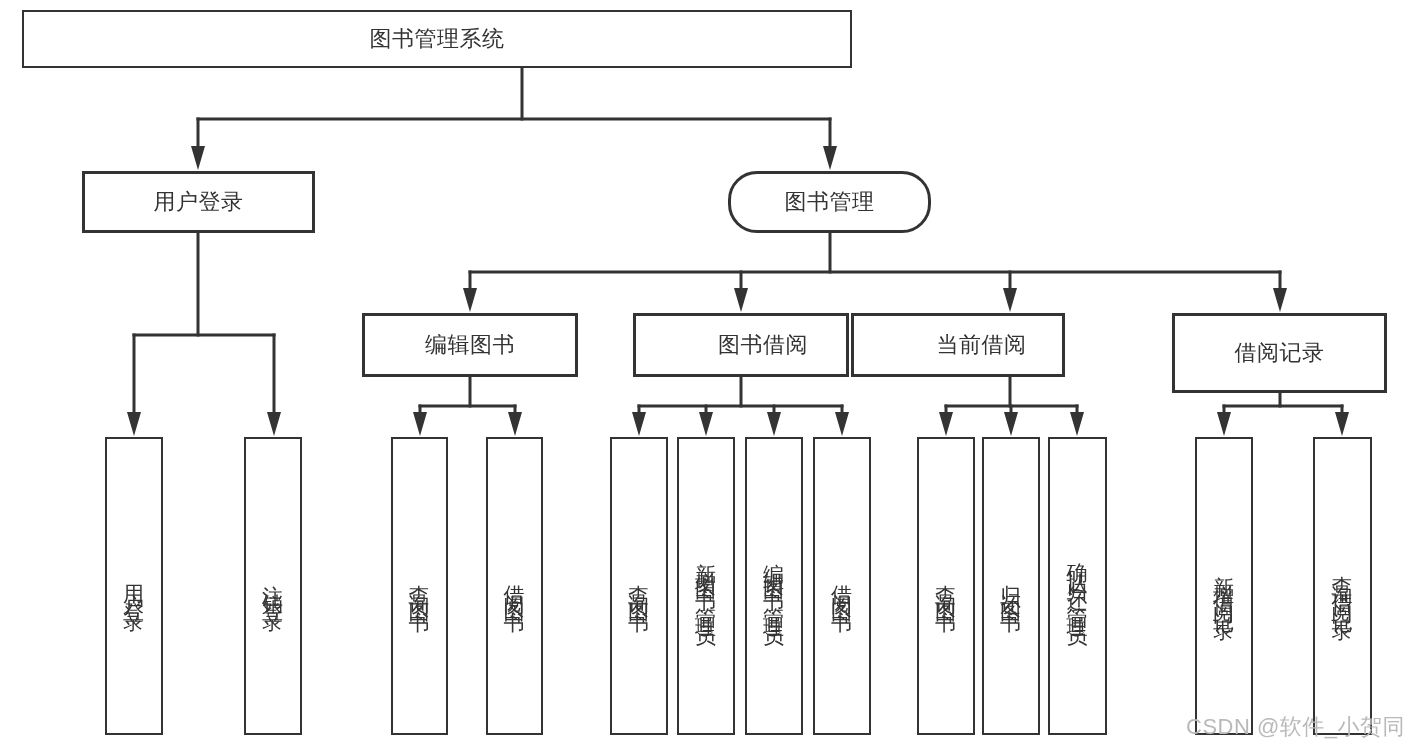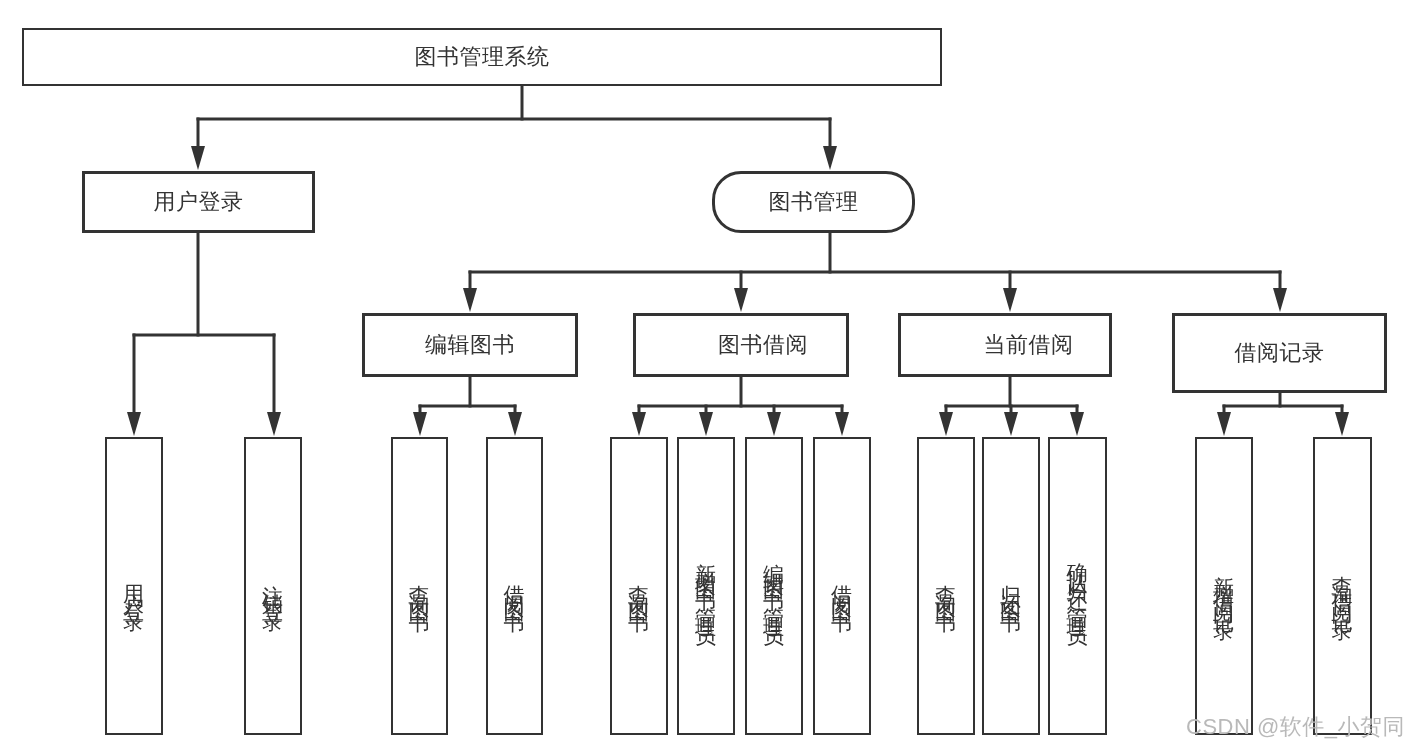--- a/index.html
+++ b/index.html
@@ -139,38 +139,38 @@
     <g>
       <line x1="1280" y1="377" x2="1280" y2="406"></line>
       <line x1="1224" y1="406" x2="1342" y2="406"></line>
       <line x1="1224" y1="406" x2="1224" y2="414"></line>
       <polygon points="1224,436 1217,412 1231,412"></polygon>
       <line x1="1342" y1="406" x2="1342" y2="414"></line>
       <polygon points="1342,436 1335,412 1349,412"></polygon>
     </g>
   </svg>
 
-  <div class="node h root" style="left:22px; top:28px; width:920px; height:58px;">
+  <div class="node h root" style="left:22px; top:10px; width:830px; height:58px;">
     <span>图书管理系统</span>
   </div>
 
   <div class="node h" style="left:82px; top:171px; width:233px; height:62px;">
     <span>用户登录</span>
   </div>
-  <div class="node h" style="left:712px; top:171px; width:203px; height:62px;border-radius:29px;">
+  <div class="node h" style="left:728px; top:171px; width:203px; height:62px;border-radius:29px;">
     <span>图书管理</span>
   </div>
 
   <div class="node h" style="left:362px; top:313px; width:216px; height:64px;">
     <span>编辑图书</span>
   </div>
   <div class="node h" style="left:633px; top:313px; width:216px; height:64px;padding-left:44px;">
     <span>图书借阅</span>
   </div>
-  <div class="node h" style="left:898px; top:313px; width:214px; height:64px;padding-left:47px;">
+  <div class="node h" style="left:851px; top:313px; width:214px; height:64px;padding-left:47px;">
     <span>当前借阅</span>
   </div>
   <div class="node h" style="left:1172px; top:313px; width:215px; height:80px;">
     <span>借阅记录</span>
   </div>
 
   <div class="node v leaf" style="left:105px; top:437px; width:58px; height:298px;">
     <span>用户登录</span>
   </div>
   <div class="node v leaf" style="left:244px; top:437px; width:58px; height:298px;">

